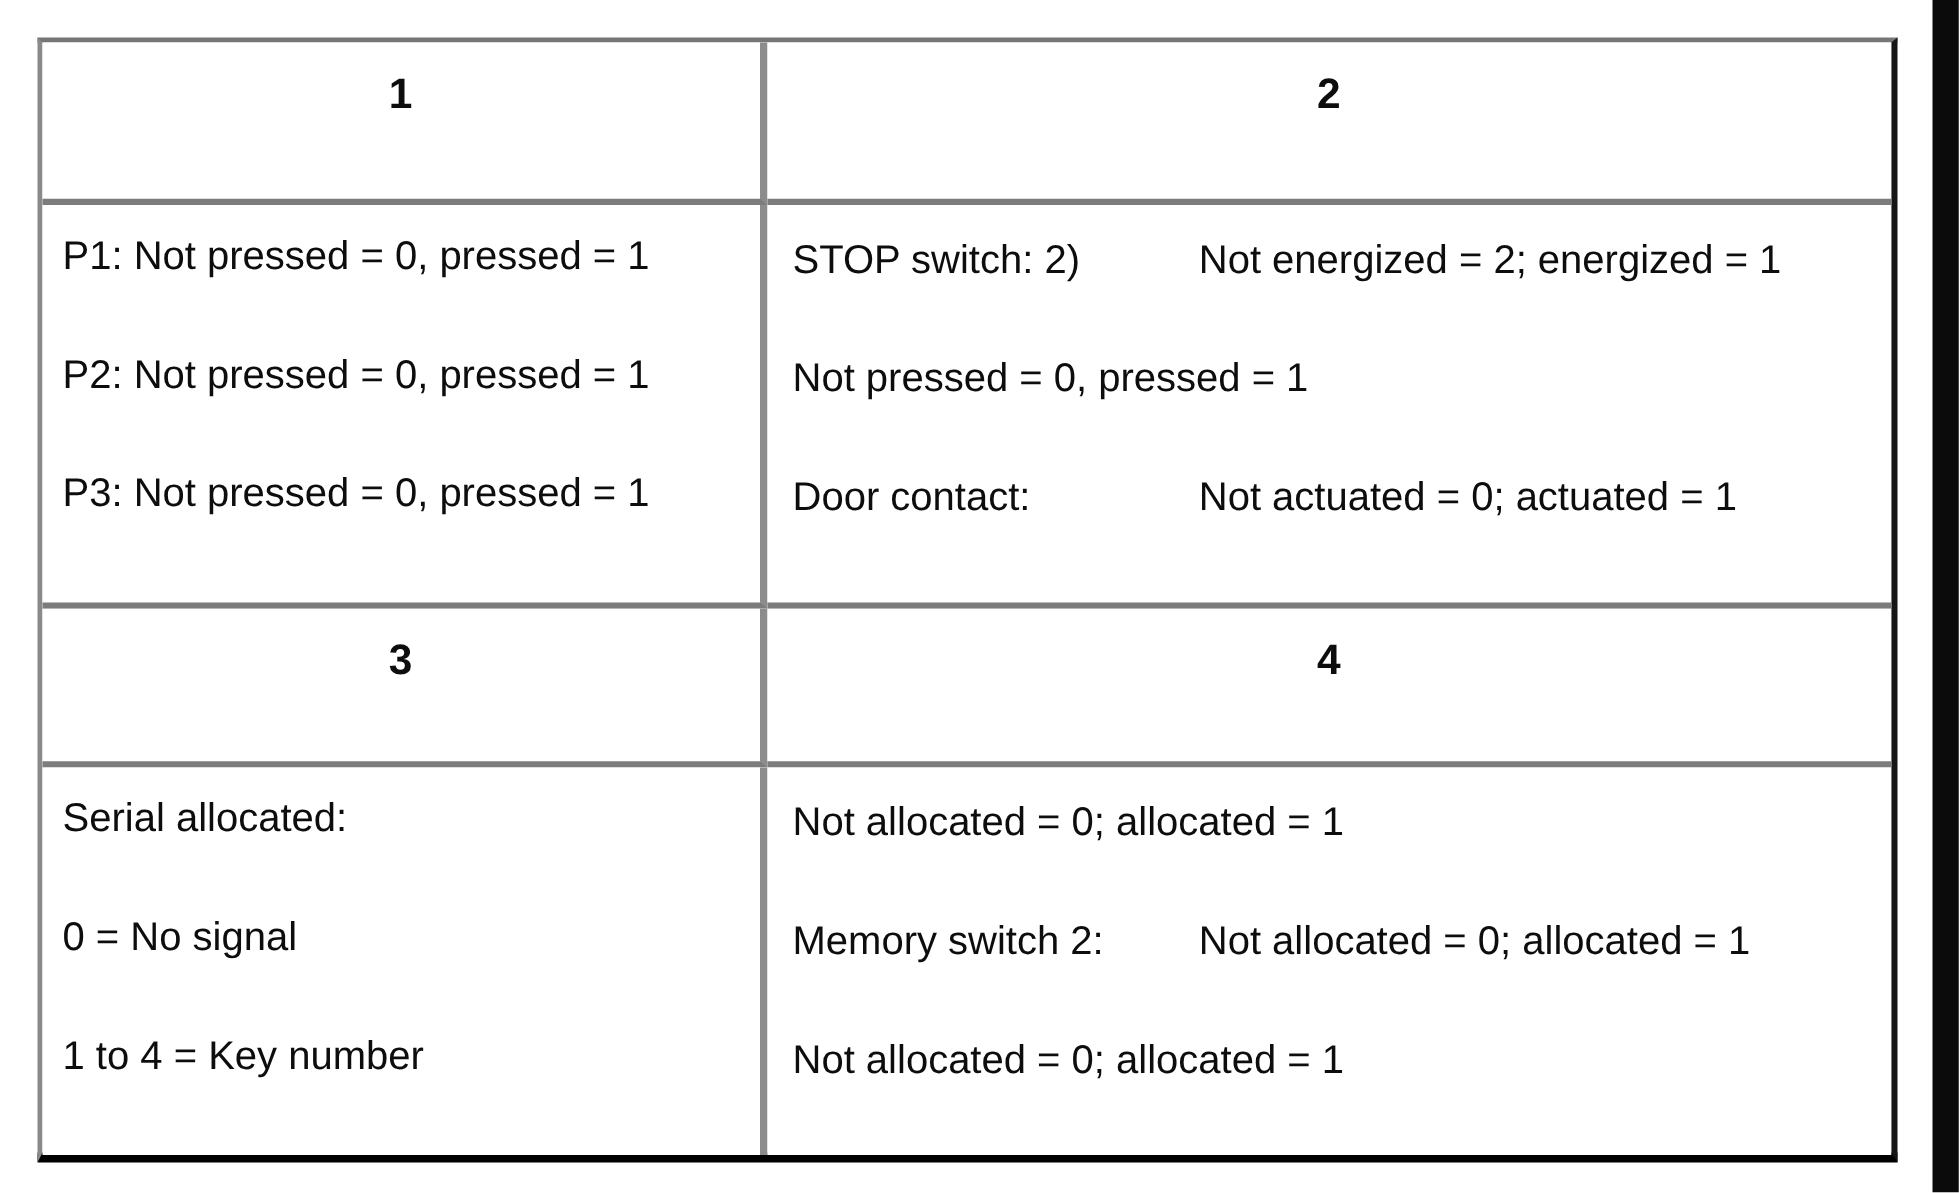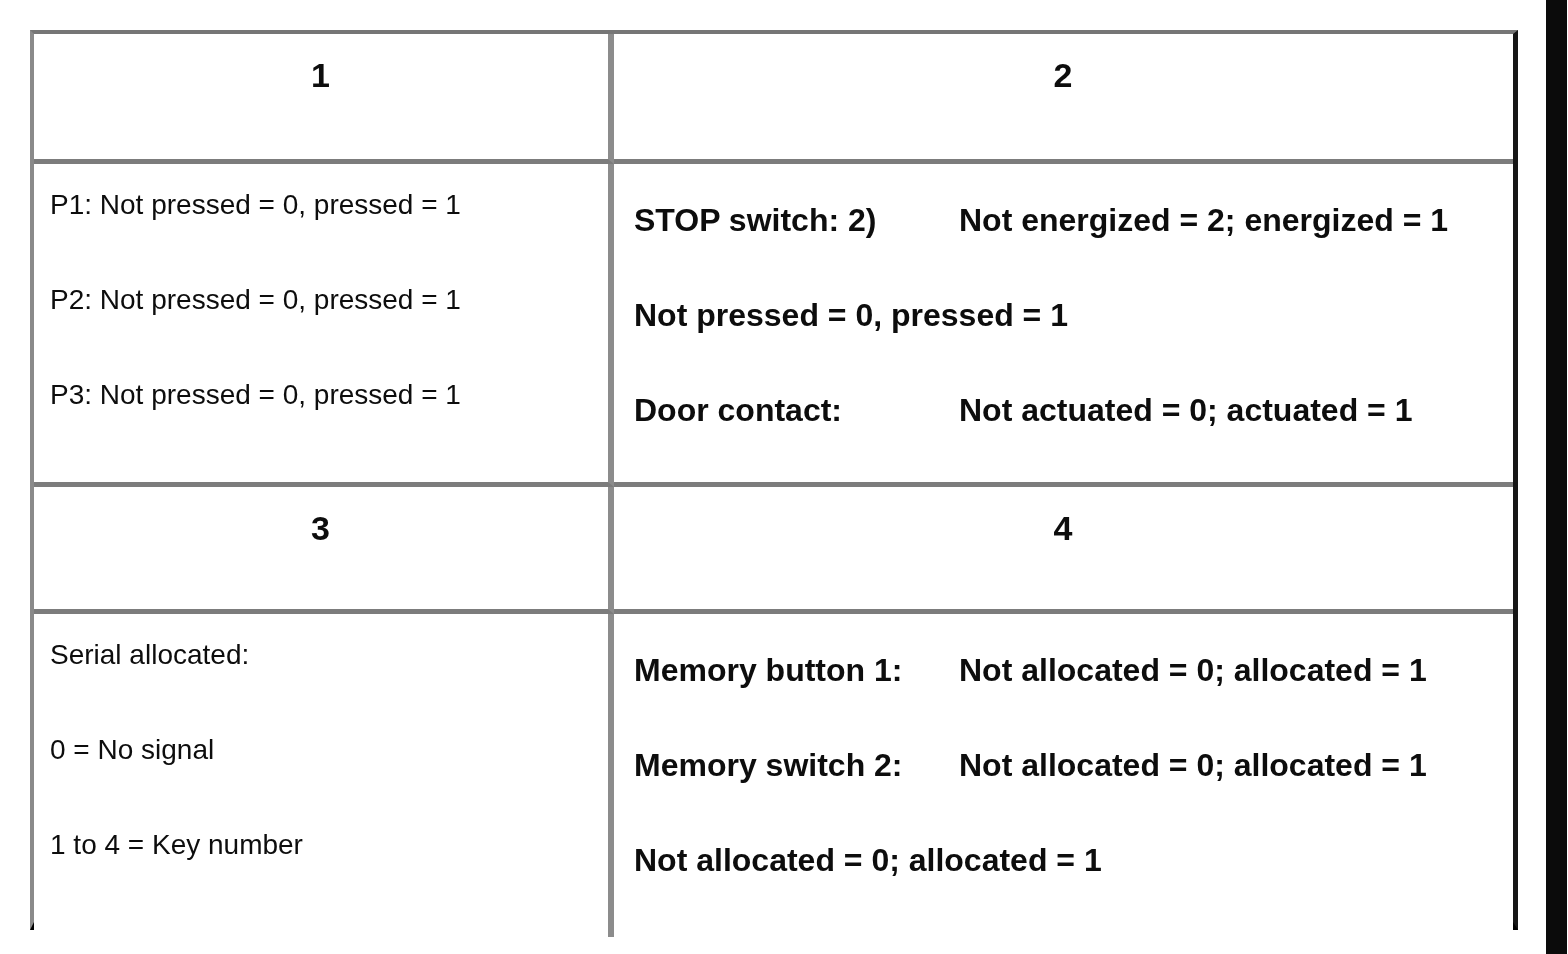--- a/index.html
+++ b/index.html
@@ -49,26 +49,26 @@
     font-weight: bold;
     letter-spacing: 1px;
   }
 
   
   .lines { padding: 22px 0 0 16px; }
   .line {
     height: 37px;
     line-height: 37px;
     margin-bottom: 58px;
-    font-size: 28px;
+    font-size: 32px;
     white-space: nowrap;
   }
 
   
-  .lvrows { padding: 38px 0 0 20px; font-weight: bold; }
+  .lvrows { padding: 25px 0 0 20px; }
   .lvrow {
     display: grid;
     grid-template-columns: 325px 1fr;
     height: 37px;
     line-height: 37px;
     margin-bottom: 58px;
     font-size: 32px;
     white-space: nowrap;
   }
 </style>
@@ -111,21 +111,20 @@
     <div class="cell col-left">
       <div class="lines">
         <div class="line">Serial allocated:</div>
         <div class="line">0 = No signal</div>
         <div class="line">1 to 4 = Key number</div>
       </div>
     </div>
     <div class="cell">
       <div class="lvrows">
         <div class="lvrow">
-          <span>Memory button 1:</span>
           <span>Not allocated = 0; allocated = 1</span>
         </div>
         <div class="lvrow">
           <span>Memory switch 2:</span>
           <span>Not allocated = 0; allocated = 1</span>
         </div>
         <div class="lvrow">
           <span>Not allocated = 0; allocated = 1</span>
         </div>
       </div>

